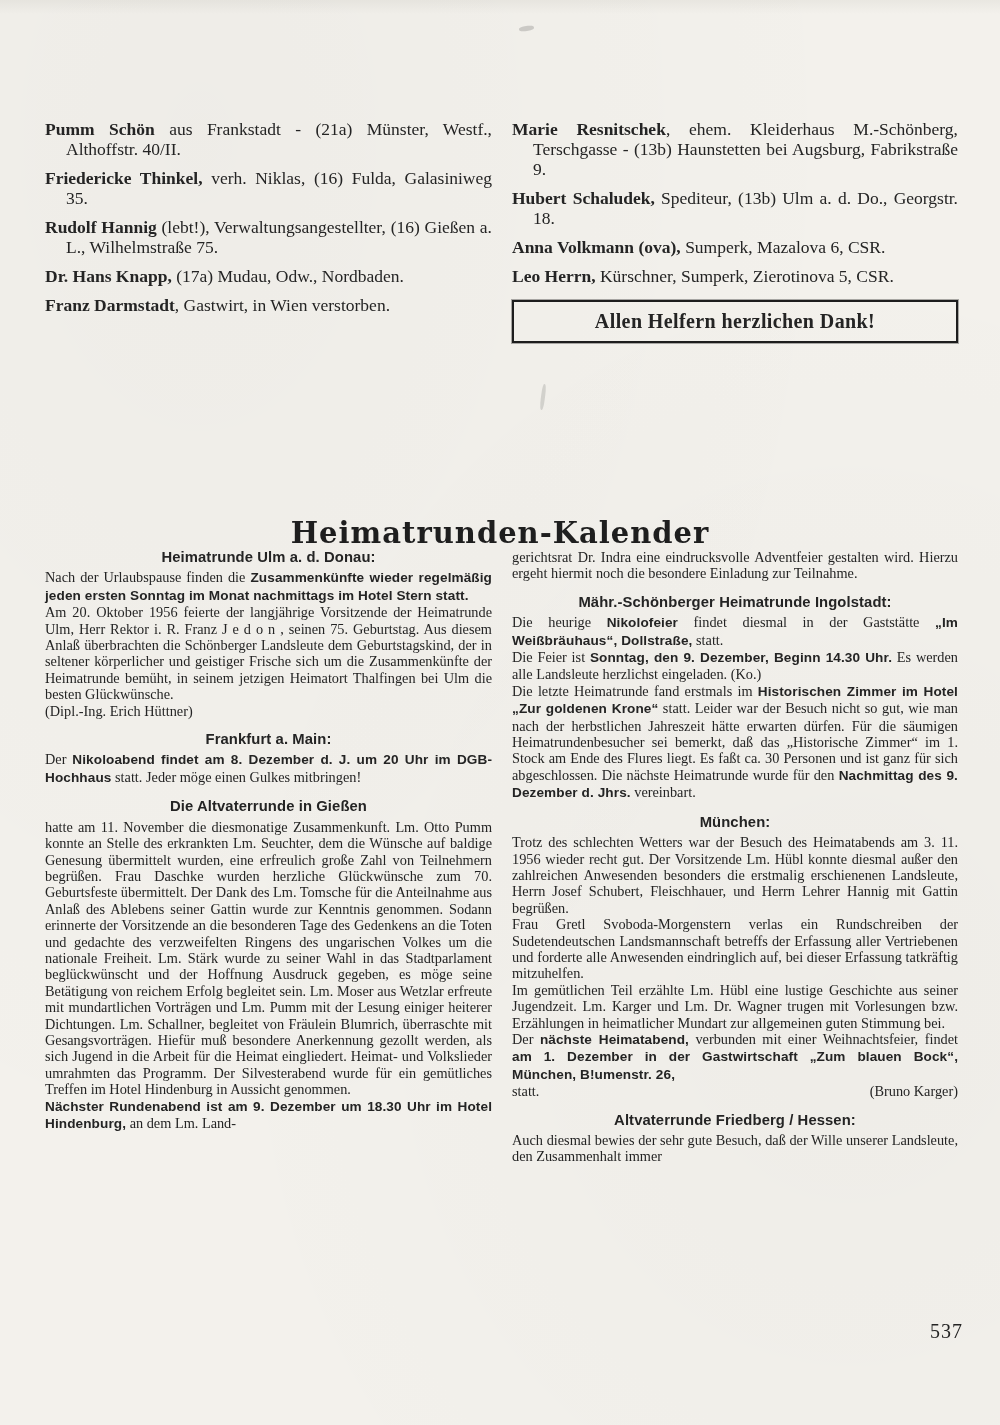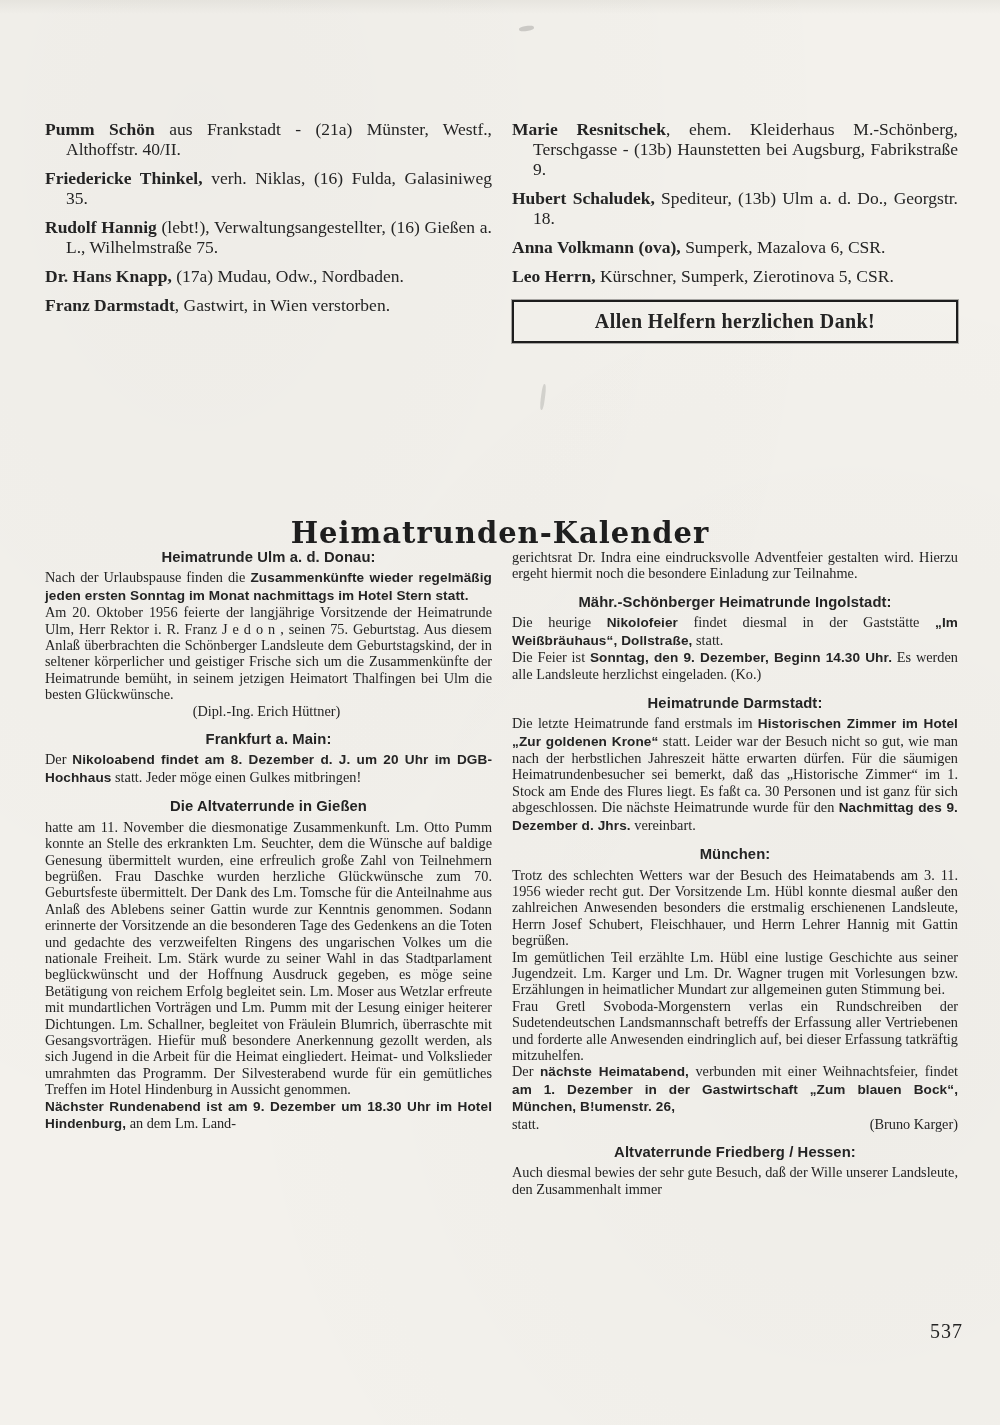--- a/index.html
+++ b/index.html
@@ -61,21 +61,21 @@
     letter-spacing:0.1px;
   }
   .kal > .khead:first-child{margin-top:0;}
   .kp{margin:0;}
   .kal b{
     font-family:"Liberation Sans", sans-serif;
     font-weight:700;
     font-size:0.95em;
     letter-spacing:0.1px;
   }
-  .kright{text-align:center; padding-right:4px;}
+  .kright{text-align:left; padding-right:4px;}
   .ksplit{display:flex; justify-content:space-between;}
 
   
   #page-number{
     position:absolute; right:37px; top:1320px;
     font-size:20px; letter-spacing:1px;
     font-family:"Liberation Serif", serif;
   }
 
   
@@ -123,26 +123,25 @@
       <div class="khead">Die Altvaterrunde in Gießen</div>
       <p class="kp">hatte am 11. November die diesmonatige Zusammenkunft. Lm. Otto Pumm konnte an Stelle des erkrankten Lm. Seuchter, dem die Wünsche auf baldige Genesung übermittelt wurden, eine erfreulich große Zahl von Teilnehmern begrüßen.  Frau Daschke wurden herzliche Glückwünsche zum 70. Geburtsfeste übermittelt. Der Dank des Lm. Tomsche für die Anteilnahme aus Anlaß des Ablebens seiner Gattin wurde zur Kenntnis genommen. Sodann erinnerte der Vorsitzende an die besonderen Tage des Gedenkens an die Toten und gedachte des verzweifelten Ringens des ungarischen Volkes um die nationale Freiheit.  Lm. Stärk wurde zu seiner Wahl in das Stadtparlament beglückwünscht und der Hoffnung Ausdruck gegeben, es möge seine Betätigung von reichem Erfolg begleitet sein. Lm. Moser aus Wetzlar erfreute mit mundartlichen Vorträgen und Lm. Pumm mit der Lesung einiger heiterer Dichtungen. Lm. Schallner, begleitet von Fräulein Blumrich, überraschte mit Gesangsvorträgen. Hiefür muß besondere Anerkennung gezollt werden, als sich Jugend in die Arbeit für die Heimat eingliedert. Heimat- und Volkslieder umrahmten das Programm. Der Silvesterabend wurde für ein gemütliches Treffen im Hotel Hindenburg in Aussicht genommen.</p>
       <p class="kp"><b>Nächster Rundenabend ist am 9. Dezember um 18.30 Uhr im Hotel Hindenburg,</b> an dem Lm. Land-</p>
     </div>
 
   <div class="col kal" id="kal-right">
       <p class="kp">gerichtsrat Dr. Indra eine eindrucksvolle Adventfeier gestalten wird. Hierzu ergeht hiermit noch die besondere Einladung zur Teilnahme.</p>
       <div class="khead">Mähr.-Schönberger Heimatrunde Ingolstadt:</div>
       <p class="kp">Die heurige <b>Nikolofeier</b> findet diesmal in der Gaststätte <b>„Im Weißbräuhaus“, Dollstraße,</b> statt.</p>
       <p class="kp">Die Feier ist <b>Sonntag, den 9. Dezember, Beginn 14.30 Uhr.</b> Es werden alle Landsleute herzlichst eingeladen. (Ko.)</p>
-      <div class="khead">Heimatrunde Darmstadt:</div>
       <p class="kp">Die letzte Heimatrunde fand erstmals im <b>Historischen Zimmer im Hotel „Zur goldenen Krone“</b> statt. Leider war der Besuch nicht so gut, wie man nach der herbstlichen Jahreszeit hätte erwarten dürfen.  Für die säumigen Heimatrundenbesucher sei bemerkt, daß das „Historische Zimmer“ im 1. Stock am Ende des Flures liegt. Es faßt ca. 30 Personen und ist ganz für sich abgeschlossen. Die nächste Heimatrunde wurde für den <b>Nachmittag des 9. Dezember d. Jhrs.</b> vereinbart.</p>
       <div class="khead">München:</div>
       <p class="kp">Trotz des schlechten Wetters war der Besuch des Heimatabends am 3. 11. 1956 wieder recht gut. Der Vorsitzende Lm. Hübl konnte diesmal außer den zahlreichen Anwesenden besonders die erstmalig erschienenen Landsleute, Herrn Josef Schubert, Fleischhauer, und Herrn Lehrer Hannig mit Gattin begrüßen.</p>
+      <p class="kp">Frau Gretl Svoboda-Morgenstern verlas ein Rundschreiben der Sudetendeutschen Landsmannschaft betreffs der Erfassung aller Vertriebenen und forderte alle Anwesenden eindringlich auf, bei dieser Erfassung tatkräftig mitzuhelfen.</p>
       <p class="kp">Im gemütlichen Teil erzählte Lm. Hübl eine lustige Geschichte aus seiner Jugendzeit.  Lm. Karger und Lm. Dr. Wagner trugen mit Vorlesungen bzw. Erzählungen in heimatlicher Mundart zur allgemeinen guten Stimmung bei.</p>
-      <p class="kp">Frau Gretl Svoboda-Morgenstern verlas ein Rundschreiben der Sudetendeutschen Landsmannschaft betreffs der Erfassung aller Vertriebenen und forderte alle Anwesenden eindringlich auf, bei dieser Erfassung tatkräftig mitzuhelfen.</p>
       <p class="kp">Der <b>nächste Heimatabend,</b> verbunden mit einer Weihnachtsfeier, findet <b>am 1. Dezember in der Gastwirtschaft „Zum blauen Bock“, München, B!umenstr. 26,</b></p>
       <div class="ksplit">
         <span>statt.</span>
         <span>(Bruno Karger)</span>
       </div>
       <div class="khead">Altvaterrunde Friedberg / Hessen:</div>
       <p class="kp">Auch diesmal bewies der sehr gute Besuch, daß der Wille unserer Landsleute, den Zusammenhalt immer</p>
     </div>
 
   <div id="page-number">537</div>

